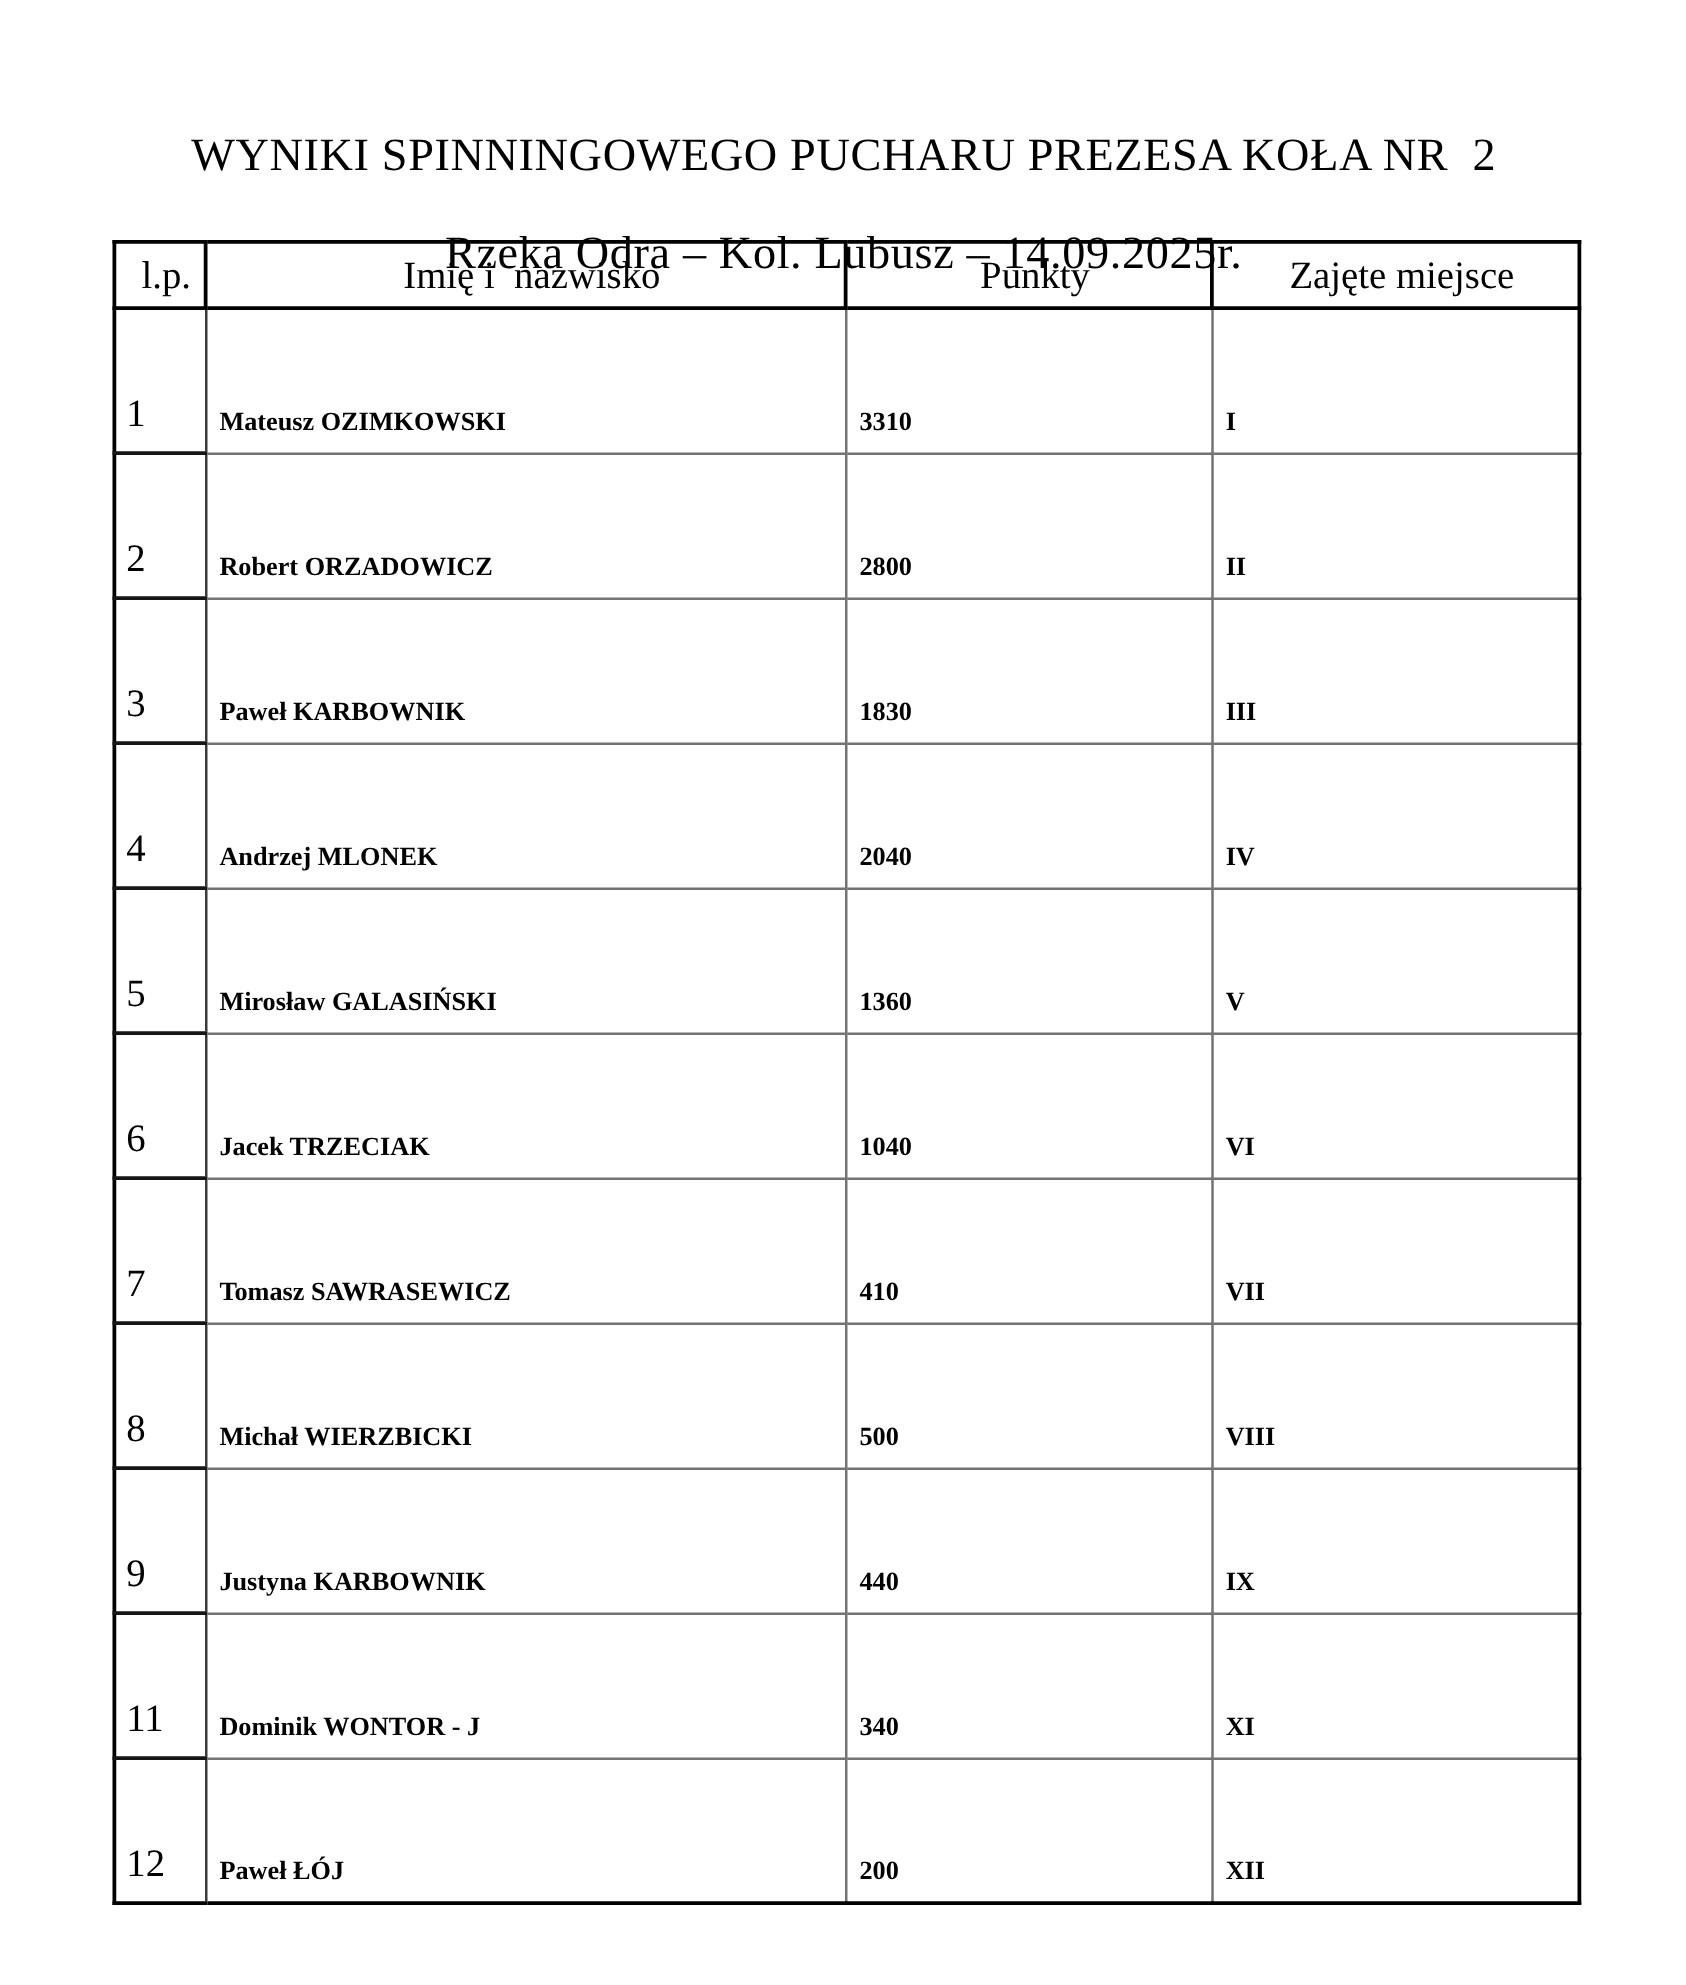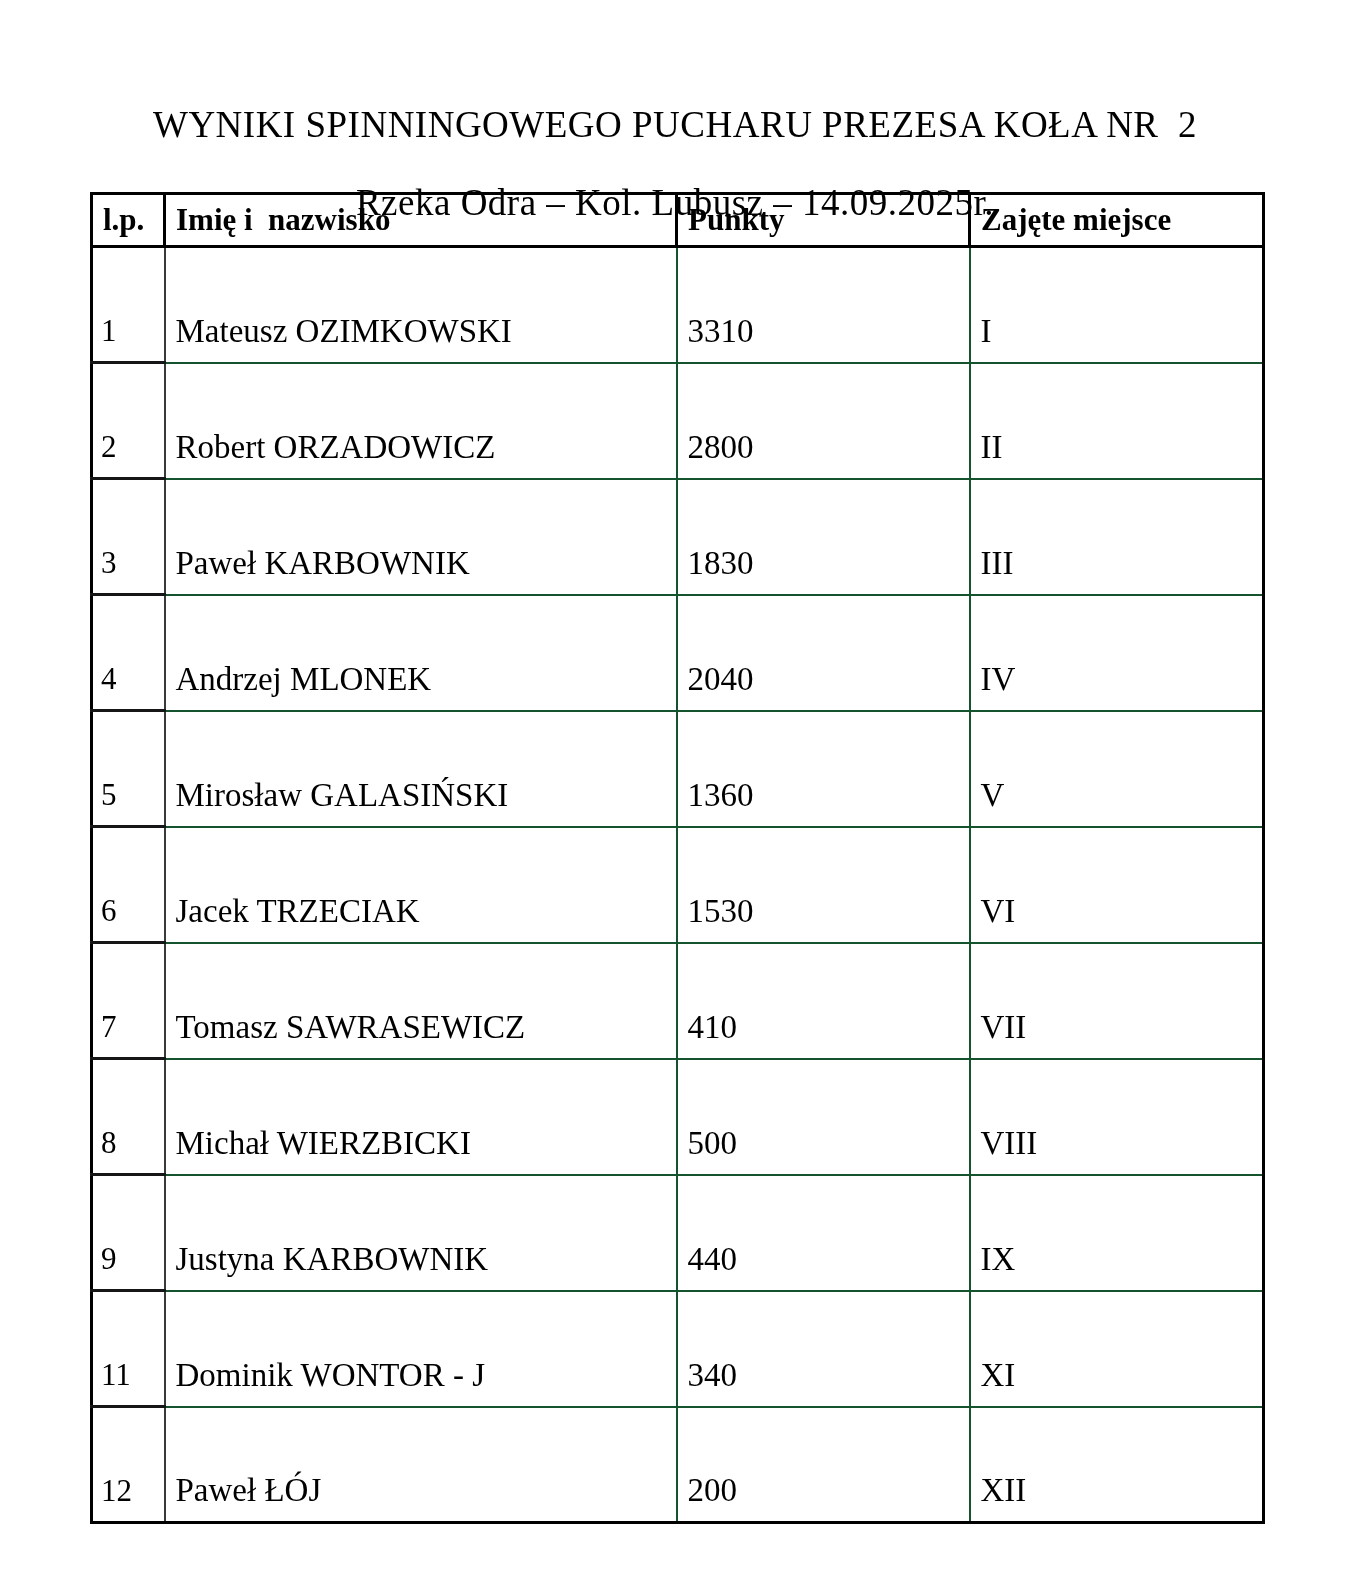--- a/index.html
+++ b/index.html
@@ -43,34 +43,34 @@
   }
   col.c-lp     { width: 73px; }
   col.c-name   { width: 512px; }
   col.c-points { width: 293px; }
   col.c-place  { width: 294px; }
 
   th {
     border: 3px solid #000000;
     height: 50px;
     font-size: 31px;
-    font-weight: 700;
-    text-align: left;
+    font-weight: 400;
+    text-align: center;
     vertical-align: middle;
     padding: 0 0 0 10px;
     white-space: pre-wrap;
   }
   td {
-    border: 2px solid #14532d;
+    border: 2px solid #737373;
     height: 101px;
     vertical-align: bottom;
     text-align: left;
     padding: 0 0 12px 10px;
-    font-size: 33px;
-    font-weight: 400;
+    font-size: 21px;
+    font-weight: 700;
     white-space: pre-wrap;
     overflow: hidden;
   }
   td.lp {
     border-left: 3px solid #000000;
     border-top: 3px solid #161616;
     border-bottom: 3px solid #161616;
     border-right: 2px solid #3a3a3a;
     font-weight: 400;
     font-size: 31px;
@@ -131,21 +131,21 @@
       </tr>
       <tr>
         <td class="lp">5</td>
         <td>Mirosław GALASIŃSKI</td>
         <td>1360</td>
         <td>V</td>
       </tr>
       <tr>
         <td class="lp">6</td>
         <td>Jacek TRZECIAK</td>
-        <td>1530</td>
+        <td>1040</td>
         <td>VI</td>
       </tr>
       <tr>
         <td class="lp">7</td>
         <td>Tomasz SAWRASEWICZ</td>
         <td>410</td>
         <td>VII</td>
       </tr>
       <tr>
         <td class="lp">8</td>

